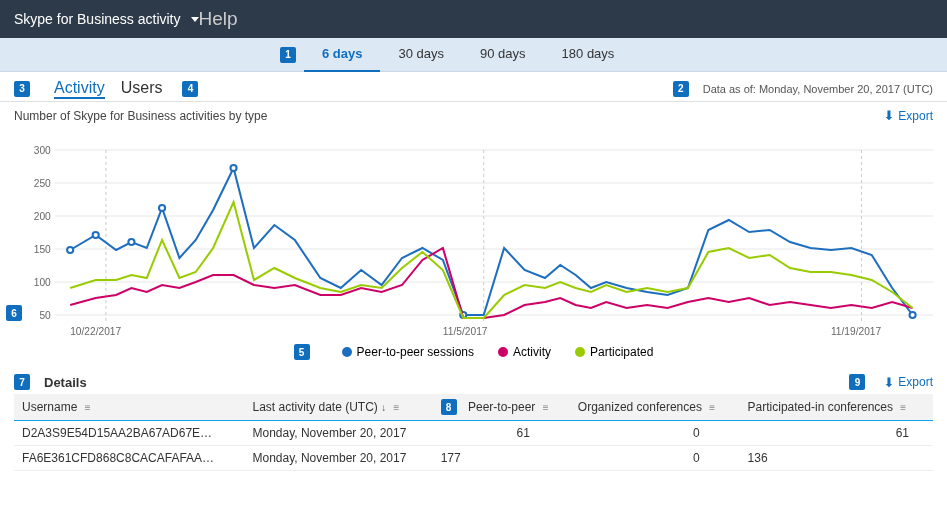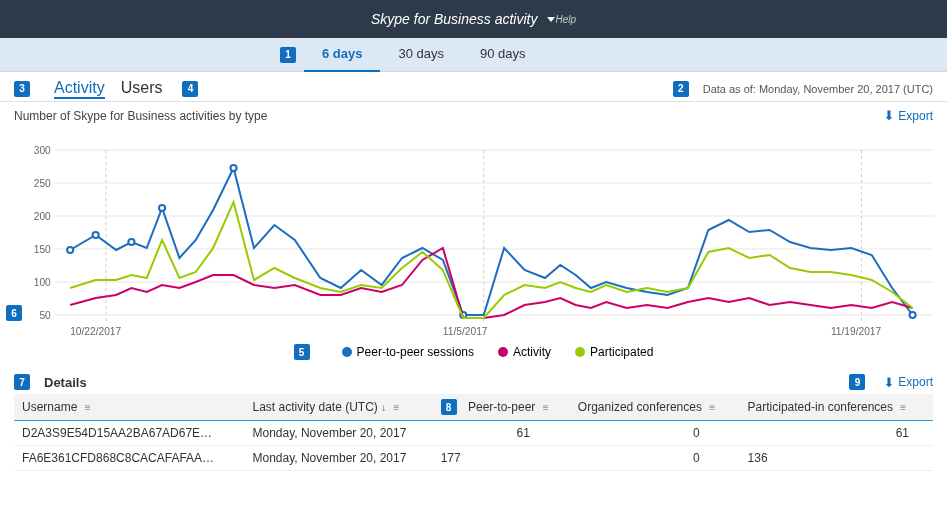--- a/index.html
+++ b/index.html
@@ -4,34 +4,33 @@
   <style>
     * { box-sizing: border-box; margin: 0; padding: 0; }
     body { font-family: 'Segoe UI', Arial, sans-serif; font-size: 12px; background: #fff; width: 947px; height: 510px; overflow: hidden; }
 
     
     .header {
       background: #2d3a4a;
       color: #fff;
       display: flex;
       align-items: center;
-      justify-content: center;
+      justify-content: flex-start;
       padding: 0 14px;
       height: 38px;
-      font-style: italic;
     }
     .header-title {
       display: flex;
       align-items: center;
       gap: 6px;
       font-size: 14px;
       font-weight: 400;
     }
     .header-help {
-      font-size: 10px;
+      font-size: 19px;
       color: #ccc;
       cursor: pointer;
     }
     .chevron-down {
       display: inline-block;
       width: 0;
       height: 0;
       border-left: 4px solid transparent;
       border-right: 4px solid transparent;
       border-top: 5px solid #fff;
@@ -241,20 +240,21 @@
     <span class="chevron-down"></span>
   </div>
   <span class="header-help">Help</span>
 </div>
 
 <div class="time-tabs-bar">
   <span class="badge-num">1</span>
   <div class="time-tab active">6 days</div>
   <div class="time-tab">30 days</div>
   <div class="time-tab">90 days</div>
+  <div class="time-tab">180 days</div>
 </div>
 
 <div class="content-tabs-bar">
   <div class="content-tabs-left">
     <span class="badge-num" style="background:#106ebe">3</span>
     <div class="content-tab active">Activity</div>
     <div class="content-tab">
       <span>Users</span>
     </div>
     <span class="badge-num" style="background:#106ebe; margin-left:4px">4</span>

